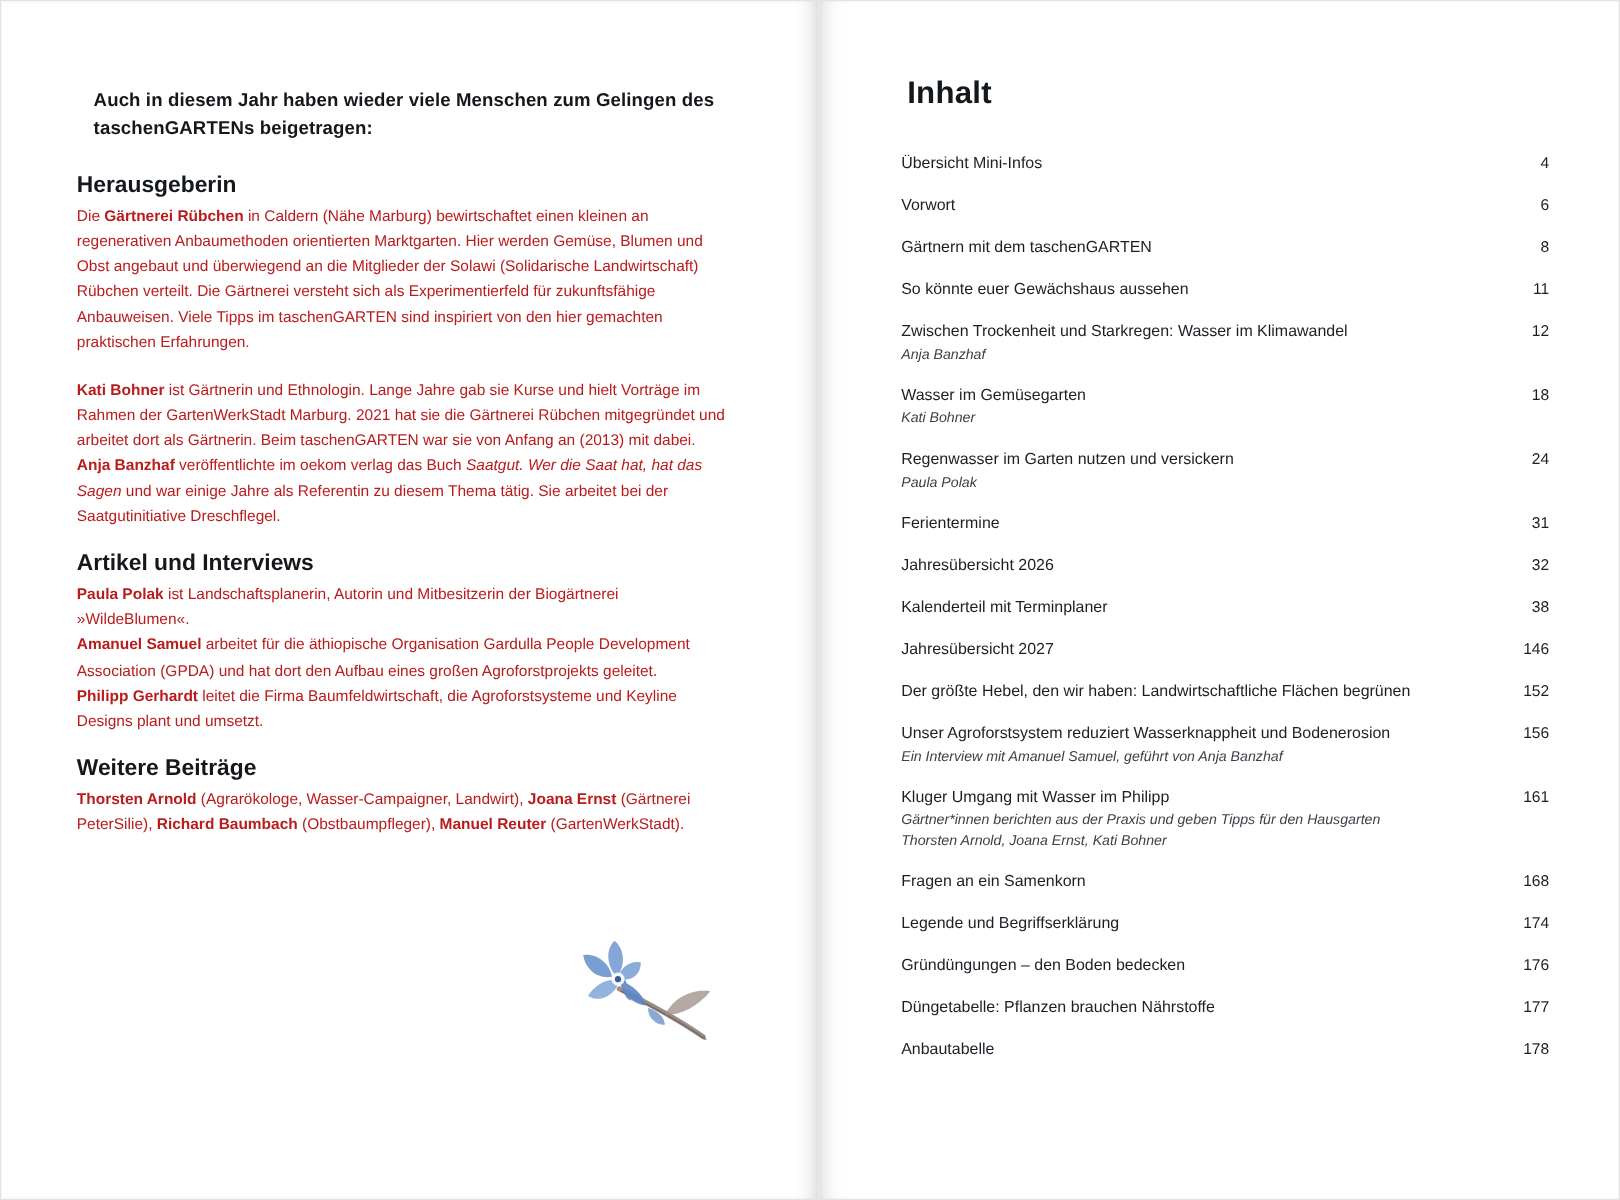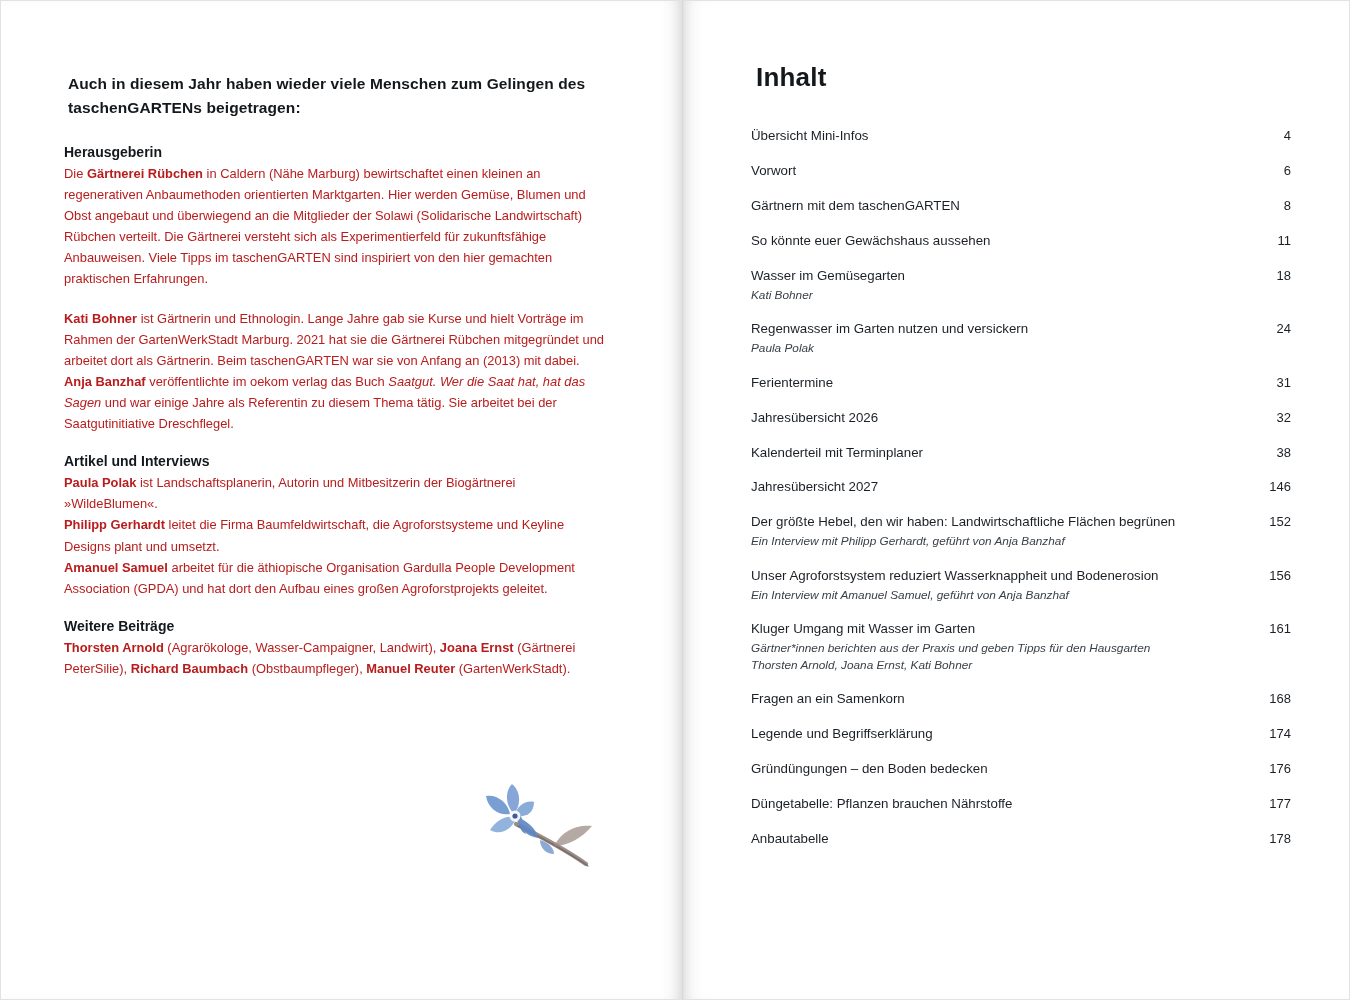--- a/index.html
+++ b/index.html
@@ -47,28 +47,28 @@
     position: absolute;
     left: 64px;
     top: 72px;
     width: 545px;
   }
   .lead-title {
     font-size: 15.5px;
     font-weight: bold;
     line-height: 1.55;
     color: #14181c;
-    margin: 0 0 24px 4px;
+    margin: 0 0 24px 14px;
     letter-spacing: 0.1px;
   }
   .sec {
     margin-bottom: 19px;
   }
   .sec-head {
-    font-size: 14px;
+    font-size: 19px;
     font-weight: bold;
     color: #14181c;
     margin: 0 0 3px 0;
   }
   .sec-body {
     font-size: 12.9px;
     line-height: 1.63;
     color: #b91c1c;
     margin: 0;
     text-align: left;
@@ -147,22 +147,22 @@
       </div>
 
       <div class="sec">
         <p class="sec-body"><span class="b">Kati Bohner</span> ist Gärtnerin und Ethnologin. Lange Jahre gab sie Kurse und hielt Vorträge im Rahmen der GartenWerkStadt Marburg. 2021 hat sie die Gärtnerei Rübchen mitgegründet und arbeitet dort als Gärtnerin. Beim taschenGARTEN war sie von Anfang an (2013) mit dabei.</p>
         <p class="sec-body"><span class="b">Anja Banzhaf</span> veröffentlichte im oekom verlag das Buch <span class="i">Saatgut. Wer die Saat hat, hat das Sagen</span> und war einige Jahre als Referentin zu diesem Thema tätig. Sie arbeitet bei der Saatgutinitiative Dreschflegel.</p>
       </div>
 
       <div class="sec">
         <p class="sec-head">Artikel und Interviews</p>
         <p class="sec-body"><span class="b">Paula Polak</span> ist Landschaftsplanerin, Autorin und Mitbesitzerin der Biogärtnerei »WildeBlumen«.</p>
+        <p class="sec-body"><span class="b">Amanuel Samuel</span> arbeitet für die äthiopische Organisation Gardulla People Development Association (GPDA) und hat dort den Aufbau eines großen Agroforstprojekts geleitet.</p>
         <p class="sec-body"><span class="b">Philipp Gerhardt</span> leitet die Firma Baumfeldwirtschaft, die Agroforstsysteme und Keyline Designs plant und umsetzt.</p>
-        <p class="sec-body"><span class="b">Amanuel Samuel</span> arbeitet für die äthiopische Organisation Gardulla People Development Association (GPDA) und hat dort den Aufbau eines großen Agroforstprojekts geleitet.</p>
       </div>
 
       <div class="sec">
         <p class="sec-head">Weitere Beiträge</p>
         <p class="sec-body"><span class="b">Thorsten Arnold</span> (Agrarökologe, Wasser-Campaigner, Landwirt), <span class="b">Joana Ernst</span> (Gärtnerei PeterSilie), <span class="b">Richard Baumbach</span> (Obstbaumpfleger), <span class="b">Manuel Reuter</span> (GartenWerkStadt).</p>
       </div>
 
     </div>
 
     <div class="flower-wrap">
@@ -219,20 +219,27 @@
         <div class="toc-page">8</div>
       </div>
 
       <div class="toc-row">
         <div class="toc-main">
           <div class="toc-label">So könnte euer Gewächshaus aussehen</div>
         </div>
         <div class="toc-page">11</div>
       </div>
 
+      <div class="toc-row">
+        <div class="toc-main">
+          <div class="toc-label">Zwischen Trockenheit und Starkregen: Wasser im Klimawandel</div>
+          <div class="toc-sub">Anja Banzhaf</div>
+        </div>
+        <div class="toc-page">12</div>
+      </div>
 
       <div class="toc-row">
         <div class="toc-main">
           <div class="toc-label">Wasser im Gemüsegarten</div>
           <div class="toc-sub">Kati Bohner</div>
         </div>
         <div class="toc-page">18</div>
       </div>
 
       <div class="toc-row">
@@ -267,36 +274,35 @@
       <div class="toc-row">
         <div class="toc-main">
           <div class="toc-label">Jahresübersicht 2027</div>
         </div>
         <div class="toc-page">146</div>
       </div>
 
       <div class="toc-row">
         <div class="toc-main">
           <div class="toc-label">Der größte Hebel, den wir haben: Landwirtschaftliche Flächen begrünen</div>
-          <div class="toc-sub">Ein Interview mit Philipp Gerhardt, geführt von Anja Banzhaf</div>
         </div>
         <div class="toc-page">152</div>
       </div>
 
       <div class="toc-row">
         <div class="toc-main">
           <div class="toc-label">Unser Agroforstsystem reduziert Wasserknappheit und Bodenerosion</div>
           <div class="toc-sub">Ein Interview mit Amanuel Samuel, geführt von Anja Banzhaf</div>
         </div>
         <div class="toc-page">156</div>
       </div>
 
       <div class="toc-row">
         <div class="toc-main">
-          <div class="toc-label">Kluger Umgang mit Wasser im Garten</div>
+          <div class="toc-label">Kluger Umgang mit Wasser im Philipp</div>
           <div class="toc-sub" style="white-space:pre-line">Gärtner*innen berichten aus der Praxis und geben Tipps für den Hausgarten
 Thorsten Arnold, Joana Ernst, Kati Bohner</div>
         </div>
         <div class="toc-page">161</div>
       </div>
 
       <div class="toc-row">
         <div class="toc-main">
           <div class="toc-label">Fragen an ein Samenkorn</div>
         </div>

